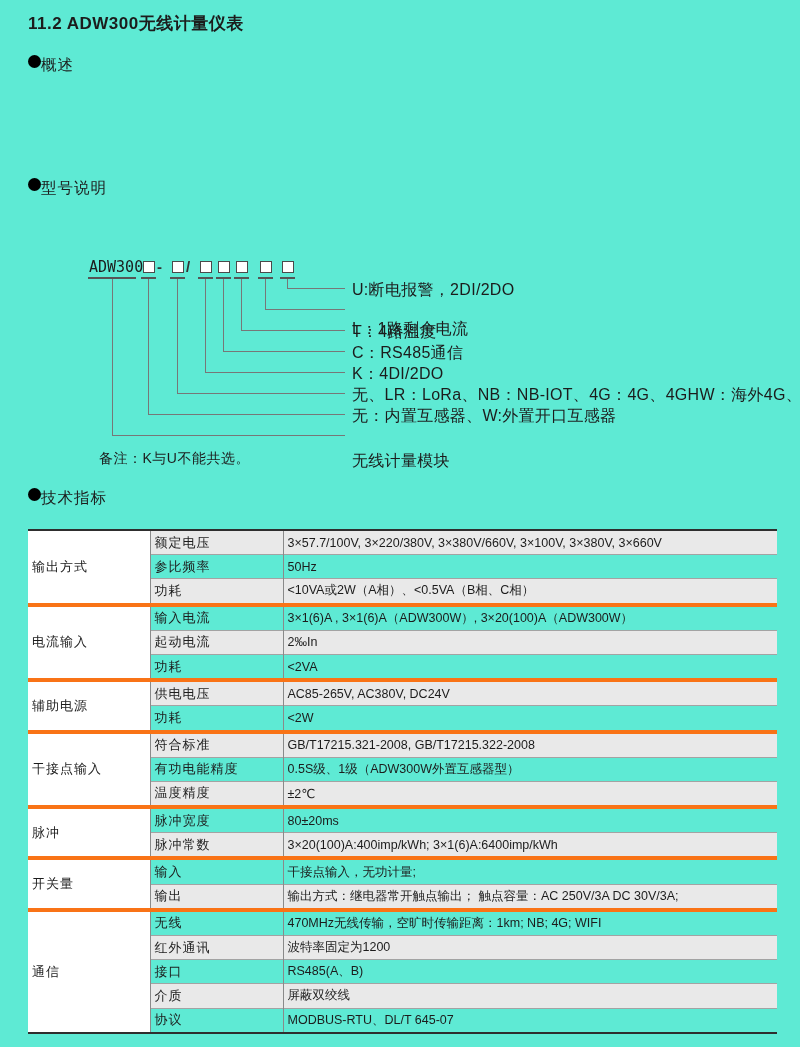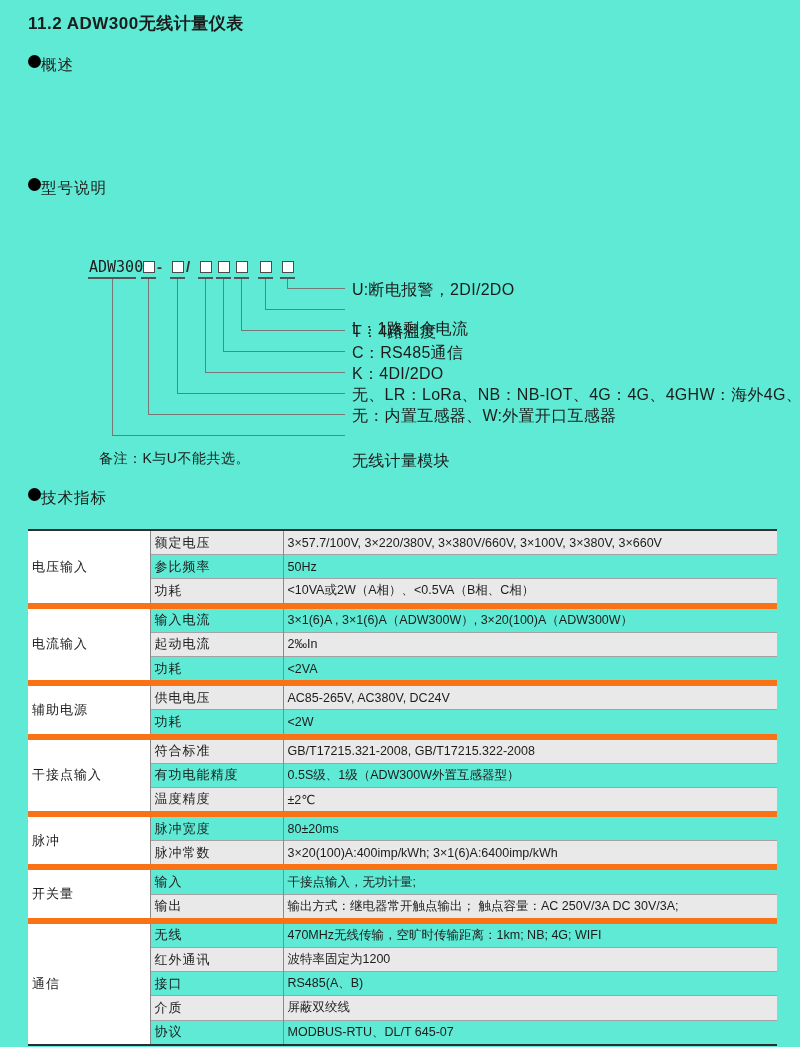--- a/index.html
+++ b/index.html
@@ -35,21 +35,21 @@
   .spec-table td{height:23.2px;padding:0 4px;vertical-align:middle;
                  white-space:nowrap;overflow:hidden;}
   .spec-table col.c1{width:122px;}
   .spec-table col.c2{width:133px;}
   .spec-table col.c3{width:494px;}
   td.cat{background:#fff;letter-spacing:1px;}
   td.param{border-left:1px solid #8a8a8a;border-right:1px solid #8a8a8a;letter-spacing:1px;}
   td.val{font-size:12.5px;}
   td.sh{background:#e9e9e9;}
   tr.inner td{border-top:1px solid #a3a3a3;}
-  tr.gstart td{border-top:6px solid #f97316;}
+  tr.gstart td{border-top:4px solid #f97316;}
 </style>
 </head>
 <body>
 
 <div class="page">
 
   <div class="abs doc-title">11.2 ADW300无线计量仪表</div>
 
   <div class="abs sec-head" style="left:28px;top:55px;">
     <div class="bullet"></div>
@@ -119,21 +119,21 @@
 
   <table class="spec-table">
     <colgroup>
         <col class="c1">
         <col class="c2">
         <col class="c3">
       </colgroup>
     <tbody>
 
       <tr>
-        <td class="cat" rowspan="3">电压输入</td>
+        <td class="cat" rowspan="3">输出方式</td>
         <td class="param sh">额定电压</td>
         <td class="val sh">3×57.7/100V, 3×220/380V, 3×380V/660V, 3×100V, 3×380V, 3×660V</td>
       </tr>
       <tr class="inner">
         <td class="param">参比频率</td>
         <td class="val">50Hz</td>
       </tr>
       <tr class="inner">
         <td class="param sh">功耗</td>
         <td class="val sh">&lt;10VA或2W（A相）、&lt;0.5VA（B相、C相）</td>

